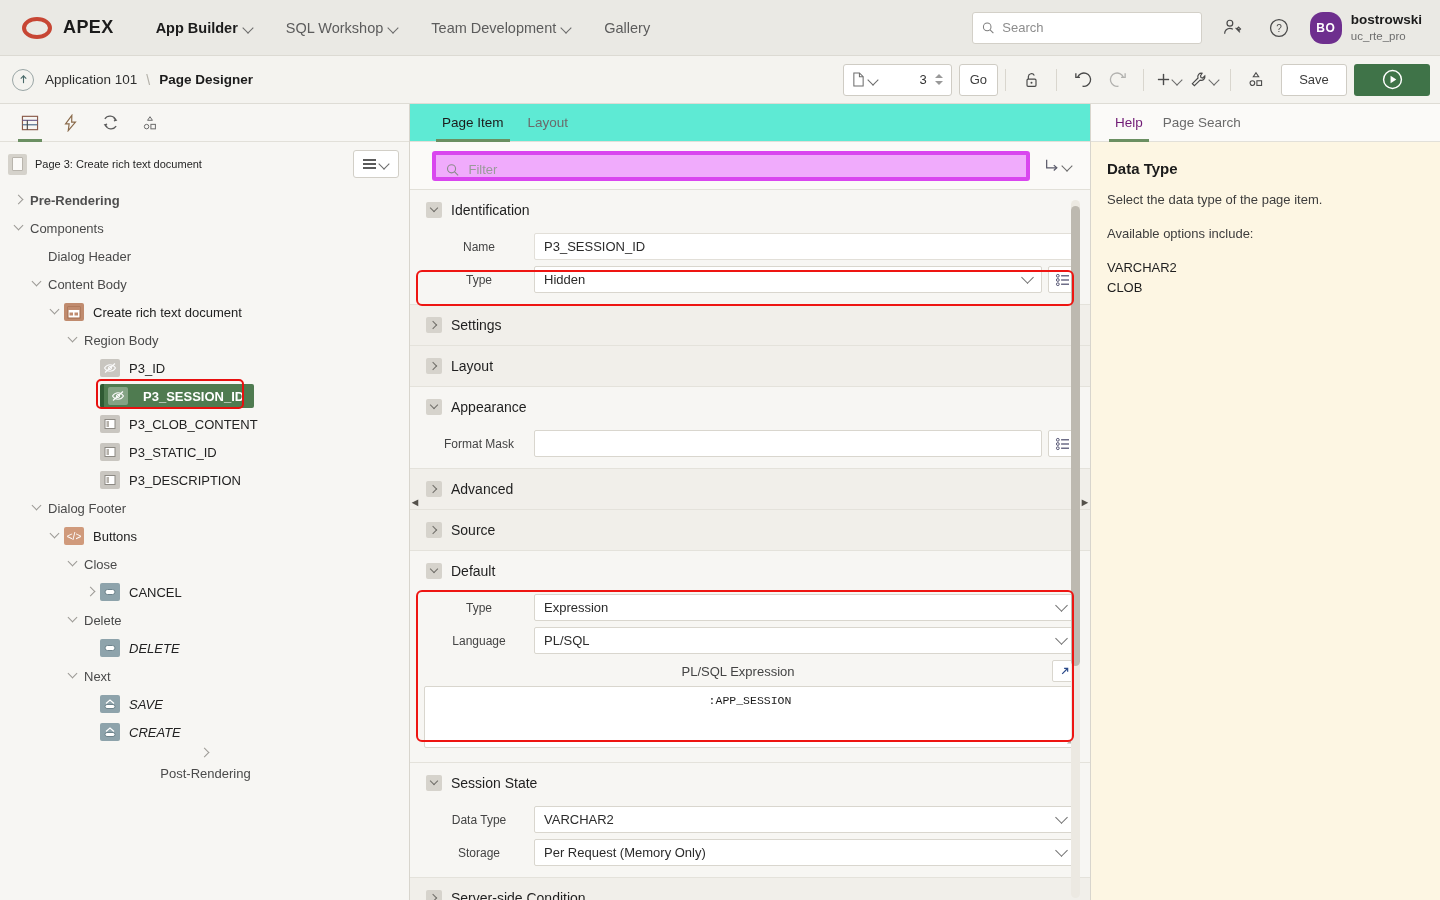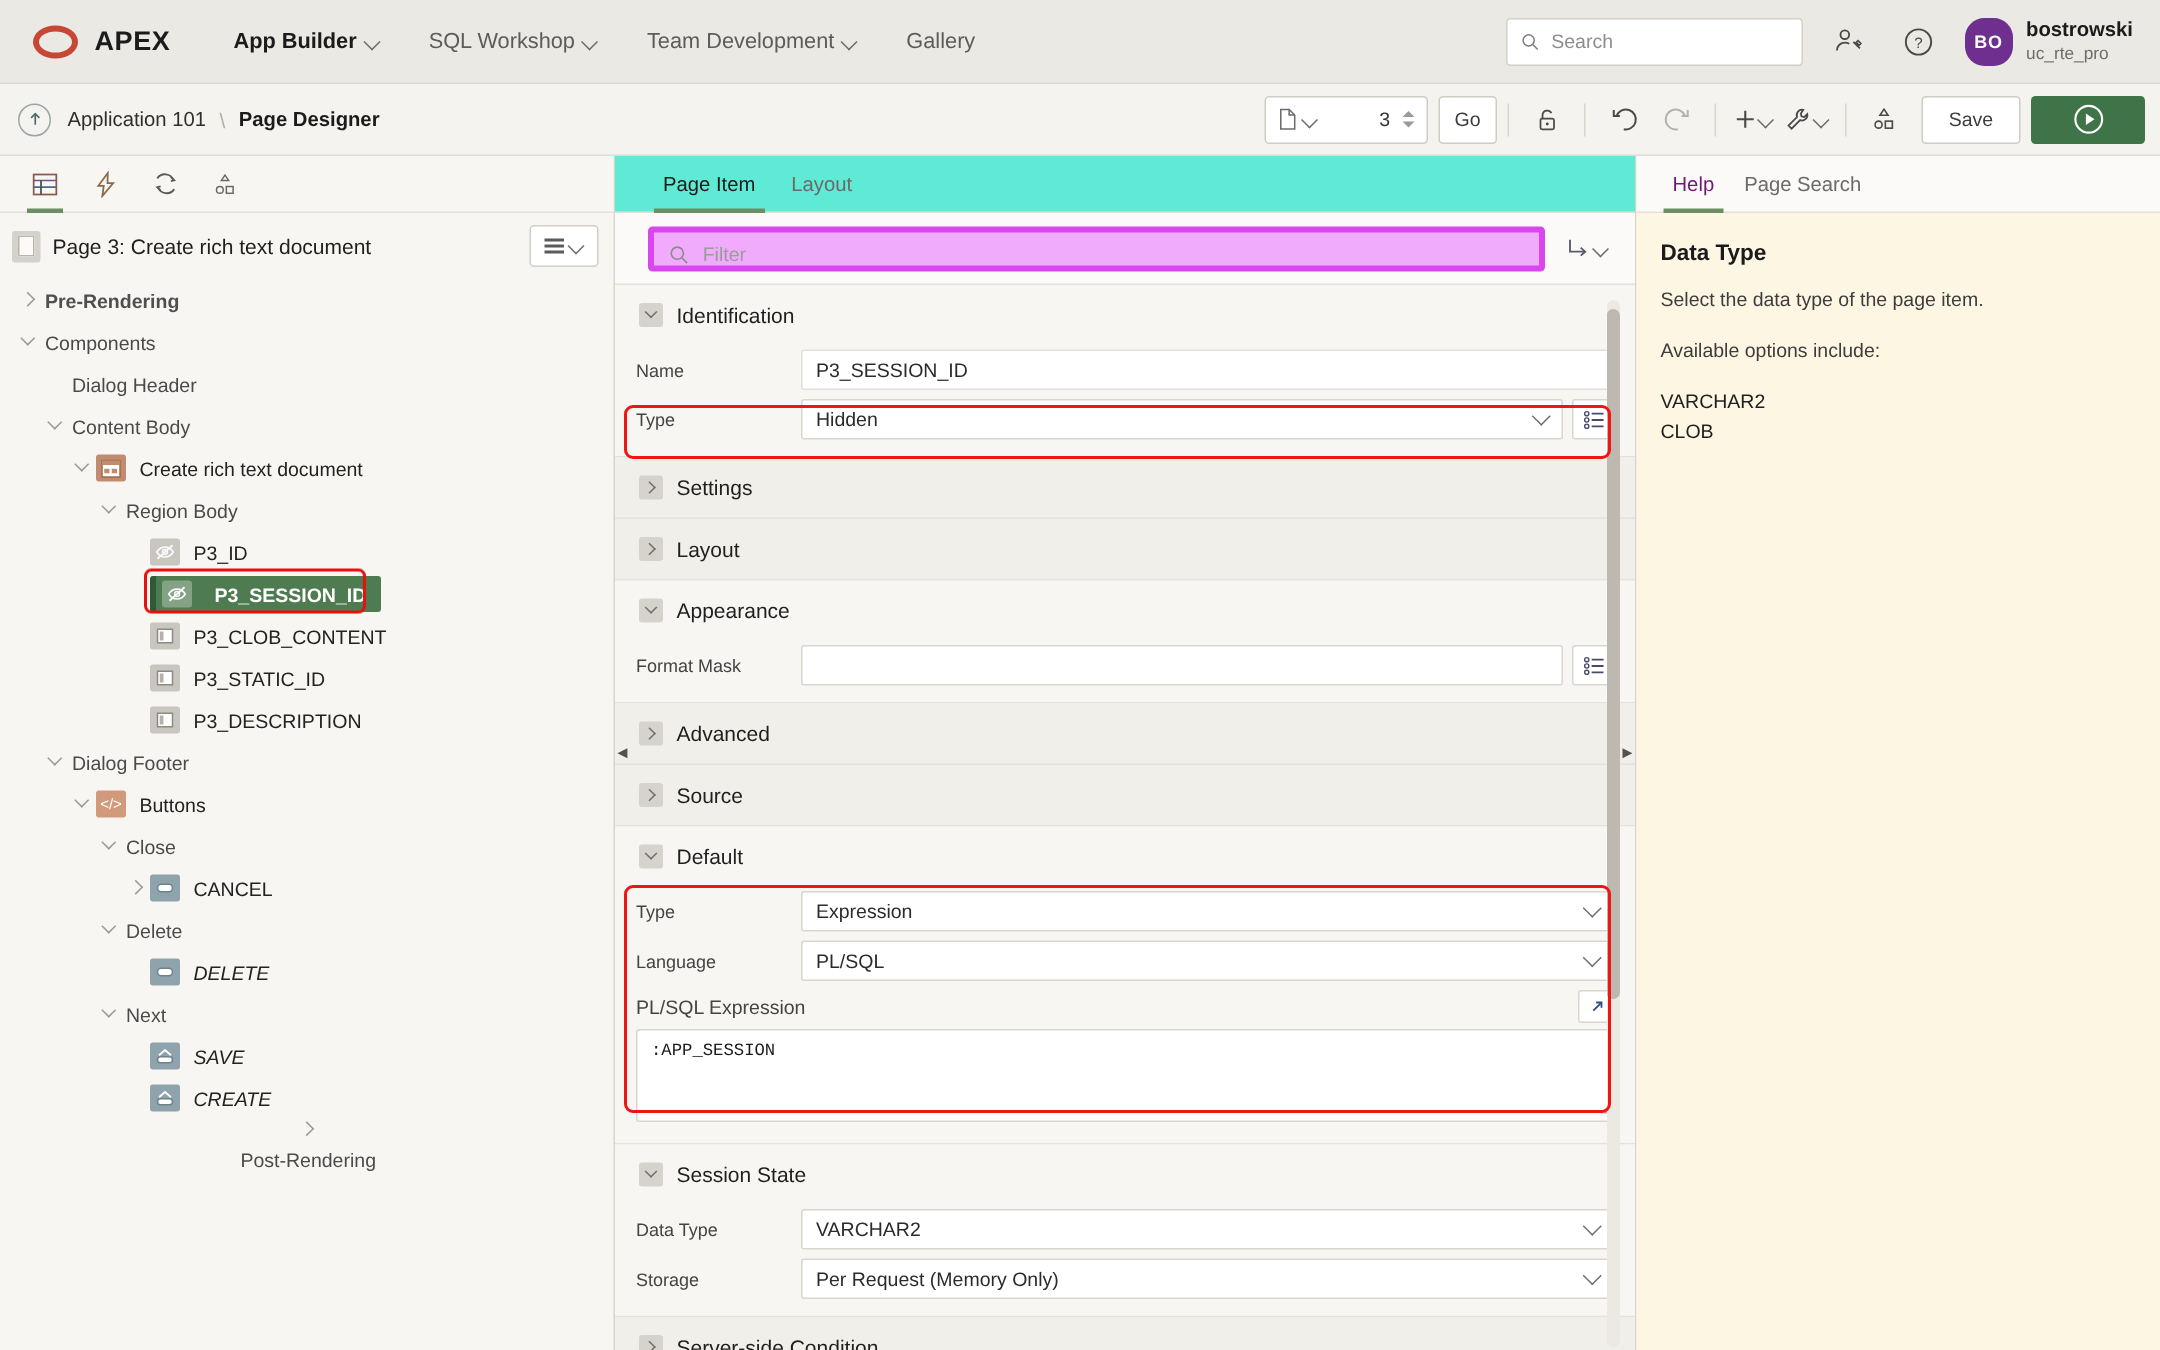--- a/index.html
+++ b/index.html
@@ -37,21 +37,21 @@
   }
   .navitem.active { color: #1b1b1b; font-weight: bold; }
   .chev { display:inline-block; width: 10px; height: 10px; position: relative; }
   .chev::after {
     content:""; position:absolute; left:0; top:1px;
     width:7px; height:7px; border-right:1.4px solid #6b6b6b; border-bottom:1.4px solid #6b6b6b;
     transform: rotate(45deg);
   }
   .nav-right { margin-left: auto; display: flex; align-items: center; gap: 16px; }
   .searchbox {
-    width: 198px; height: 32px; background: #fff; border: 1px solid #d3d0c8; border-radius: 3px;
+    width: 230px; height: 32px; background: #fff; border: 1px solid #d3d0c8; border-radius: 3px;
     display: flex; align-items: center; padding: 0 9px; gap: 8px;
   }
   .searchbox input {
     border: none; outline: none; font-family: inherit; font-size: 13px; width: 100%;
     background: transparent; color: #444;
   }
   .searchbox input::placeholder { color: #8d8d8d; }
   .icon-btn {
     width: 30px; height: 30px; display: flex; align-items: center; justify-content: center; cursor: pointer;
   }
@@ -122,21 +122,21 @@
   .ltab {
     width: 40px; height: 38px; display: flex; align-items: center; justify-content: center;
     cursor: pointer; position: relative;
   }
   .ltab.active::after {
     content:""; position: absolute; bottom: 0; left: 8px; right: 8px; height: 3px; background: #6b8f62;
   }
   .treehead {
     display: flex; align-items: center; padding: 8px 10px 6px 8px; gap: 8px;
   }
-  .treehead-title { font-size: 14px; color: #1f1f1f; display: flex; align-items: center; gap: 8px; flex: 1; }
+  .treehead-title { font-size: 11px; color: #1f1f1f; display: flex; align-items: center; gap: 8px; flex: 1; }
   .pageicon {
     width: 19px; height: 21px; background: #d5d2cb; border-radius: 2px; position: relative;
     display:flex; align-items:center; justify-content:center;
   }
   .pageicon::after {
     content:""; width: 11px; height: 14px; background: #fbfaf8; border-radius: 1px;
     box-shadow: inset 0 0 0 1px #b9b5ad;
   }
   .menu-btn {
     width: 46px; height: 28px; border: 1px solid #d2cfc7; background: #fff; border-radius: 3px;
@@ -191,21 +191,21 @@
     flex: 1; height: 30px; background: #f0abfc; border: 4px solid #d946ef; border-radius: 3px;
     display: flex; align-items: flex-end; gap: 9px; padding: 0 10px;
   }
   .filterbox input { border:none; outline:none; background: transparent; font-family: inherit; font-size: 13px; width: 100%; color:#444; }
   .filterbox input::placeholder { color: #9a9a9a; }
   .props { flex: 1; overflow-y: auto; position: relative; padding-bottom: 10px; background: #fbfaf8; }
 
   .section {
     border-bottom: 1px solid #e4e2db; background: #f1efea;
   }
-  .section.open { background: #f7f6f3; }
+  .section.open { background: #f7f6f3; text-align: center; }
   .sec-head {
     display: flex; align-items: center; gap: 9px; padding: 12px 16px; cursor: pointer;
     font-size: 14px; color: #1f1f1f;
   }
   .sq {
     width: 16px; height: 16px; background: #d6d3cc; border-radius: 2px;
     display: flex; align-items: center; justify-content: center; flex: 0 0 16px;
   }
   .sq i { display:inline-block; width:6px;height:6px;border-right:1.6px solid #6f6d68;border-bottom:1.6px solid #6f6d68; position:relative;}
   .sq i.right { transform: rotate(-45deg); left:-1px; }

